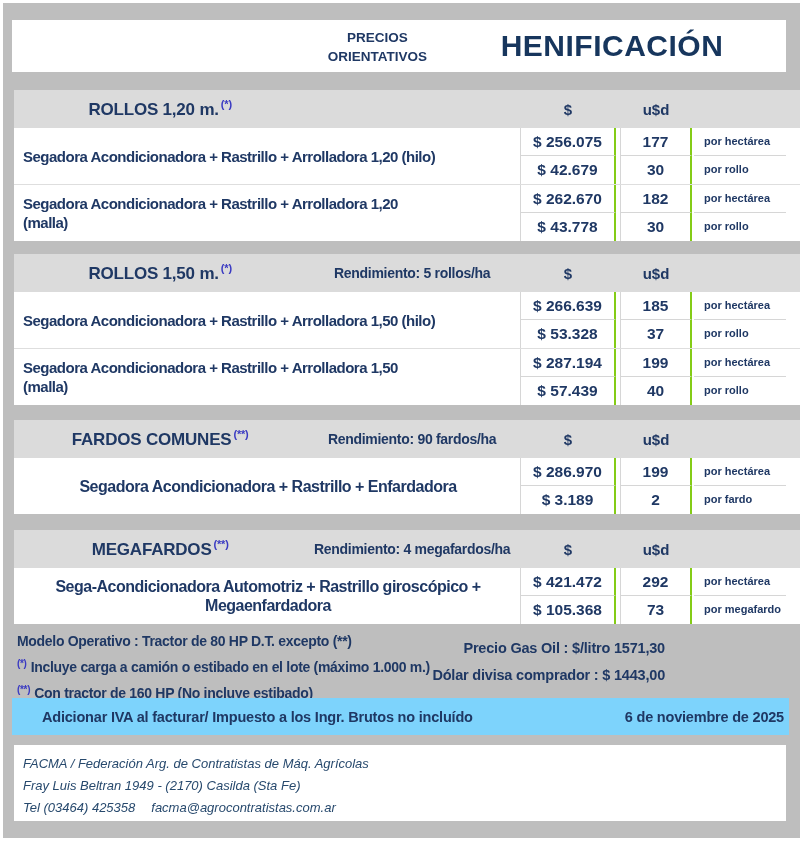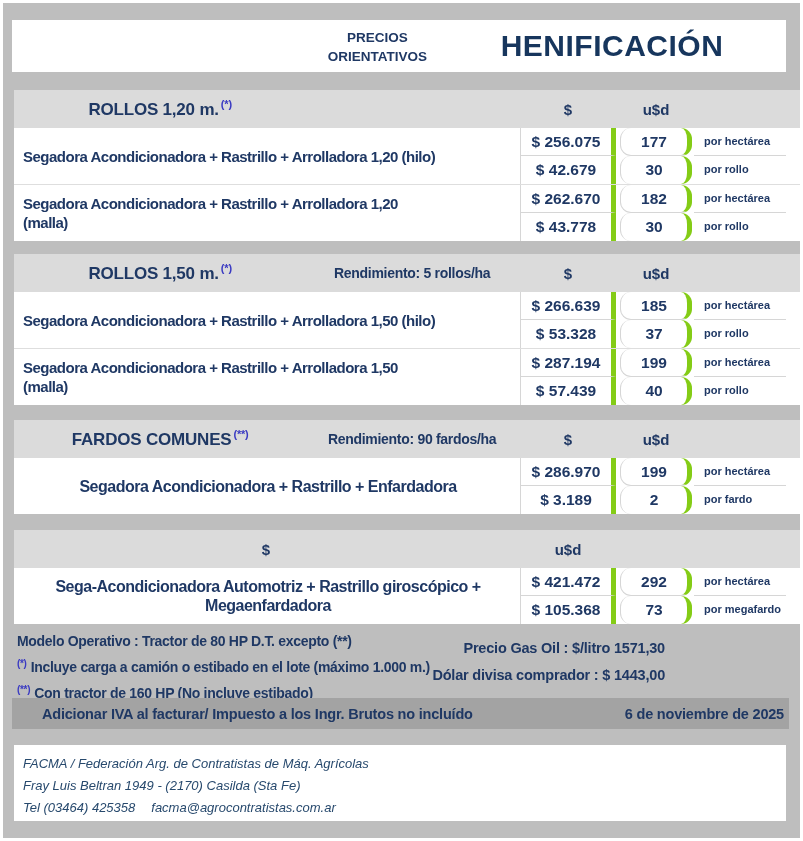--- a/index.html
+++ b/index.html
@@ -54,23 +54,23 @@
   .pr + .pr { border-top:1px solid #dedede; }
   .desc {
     grid-column:1; grid-row:1/3; display:flex; align-items:center;
     padding-left:9px; font-weight:bold; font-size:15px; color:#1f3864;
     letter-spacing:-0.5px; white-space:pre-line; line-height:19px;
   }
   .desc.center { justify-content:center; text-align:center; padding-left:4px; font-size:16px; }
   .vcell {
     height:28px; line-height:27px; text-align:center; font-weight:bold;
     font-size:15.5px; color:#1f3864; border-left:1px solid #d6d6d6;
-    border-right:5px solid #84cc16; margin:0 2px;
-  }
-  .c2 { grid-column:2; } .c3 { grid-column:3;border-radius:11px; } .c4 { grid-column:4; }
+    border-right:2px solid #84cc16; margin:0 2px;
+  }
+  .c2 { grid-column:2; } .c3 { grid-column:3; } .c4 { grid-column:4; }
   .rr1 { grid-row:1; } .rr2 { grid-row:2; }
   .sep { border-bottom:1px solid #d6d6d6; }
   .unitcell {
     height:28px; line-height:27px; font-weight:bold; font-size:11px;
     color:#1f3864; padding-left:10px;
   }
 
   
   .notes {
     position:absolute; left:14px; top:631px; width:420px;
@@ -79,22 +79,22 @@
   .notes .nline { margin-bottom:7px; line-height:15px; }
   .nmark { color:#3a3ac2; font-size:10px; vertical-align:5px; margin-right:4px; font-weight:bold; }
   .rates {
     position:absolute; left:400px; top:632px; width:262px; text-align:right;
     font-weight:bold; font-size:14.5px; color:#1f3864; line-height:27px;
     letter-spacing:-0.2px;
   }
 
   
   .tax-band {
-    position:absolute; left:9px; top:695px; width:777px; height:31px;
-    background:#a3a3a3; display:flex; align-items:center; justify-content:space-between;
+    position:absolute; left:9px; top:695px; width:777px; height:37px;
+    background:#7dd3fc; display:flex; align-items:center; justify-content:space-between;
     padding:0 5px 0 30px; font-weight:bold; font-size:14.5px; color:#1f3864;
     letter-spacing:-0.2px;
   }
 
   
   .contact {
     position:absolute; left:11px; top:742px; width:772px; height:76px;
     background:#ffffff; padding:8px 0 0 9px;
     font-style:italic; font-size:13px; color:#27496d; line-height:22px;
   }
@@ -190,20 +190,24 @@
       <div class="vcell c3 rr1 sep">199</div>
       <div class="unitcell c4 rr1 sep">por hectárea</div>
       <div class="vcell c2 rr2">$ 3.189</div>
       <div class="vcell c3 rr2">2</div>
       <div class="unitcell c4 rr2">por fardo</div>
     </div>
   </div>
 
   <div class="section s4">
     <div class="sec-header">
+      <div class="sec-left">
+        <div class="sec-title"><span>MEGAFARDOS</span><span class="smark">(**)</span></div>
+        <div class="sec-yield">Rendimiento: 4 megafardos/ha</div>
+      </div>
       <div class="col-h">$</div>
       <div class="col-h">u$d</div>
       <div></div>
     </div>
     <div class="pr">
       <div class="desc center">Sega-Acondicionadora Automotriz + Rastrillo giroscópico +
 Megaenfardadora</div>
       <div class="vcell c2 rr1 sep">$ 421.472</div>
       <div class="vcell c3 rr1 sep">292</div>
       <div class="unitcell c4 rr1 sep">por hectárea</div>

